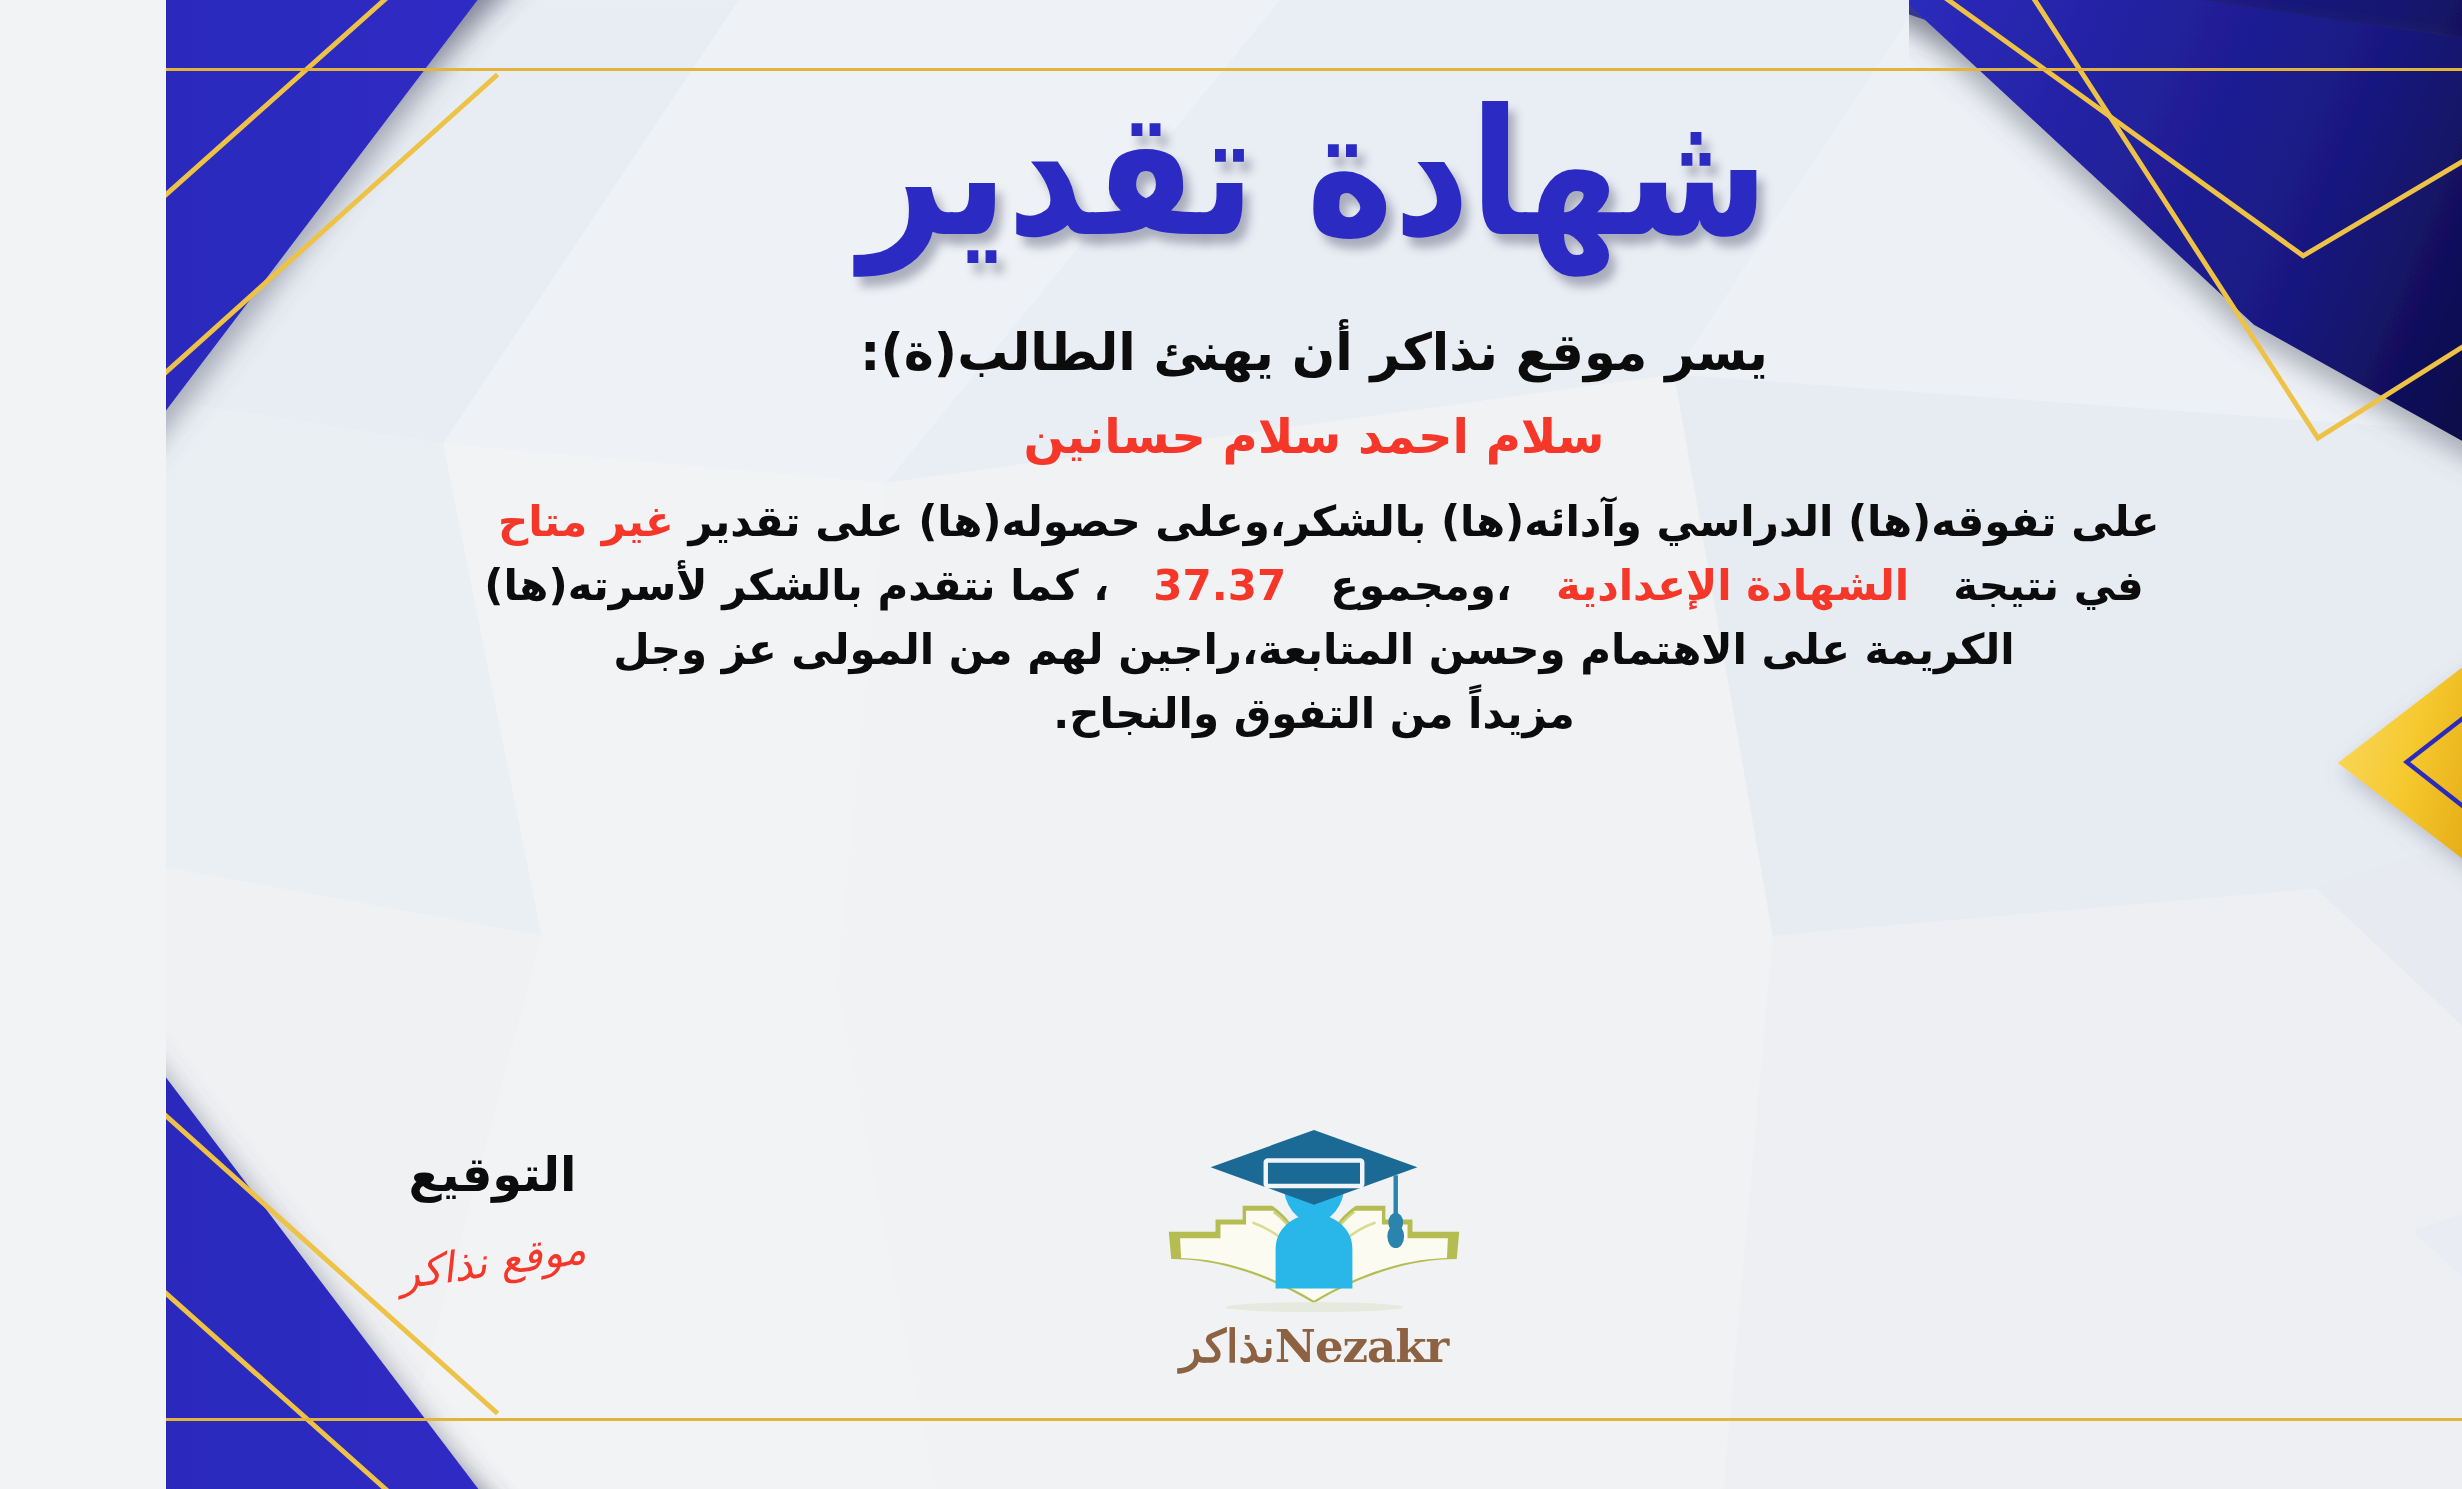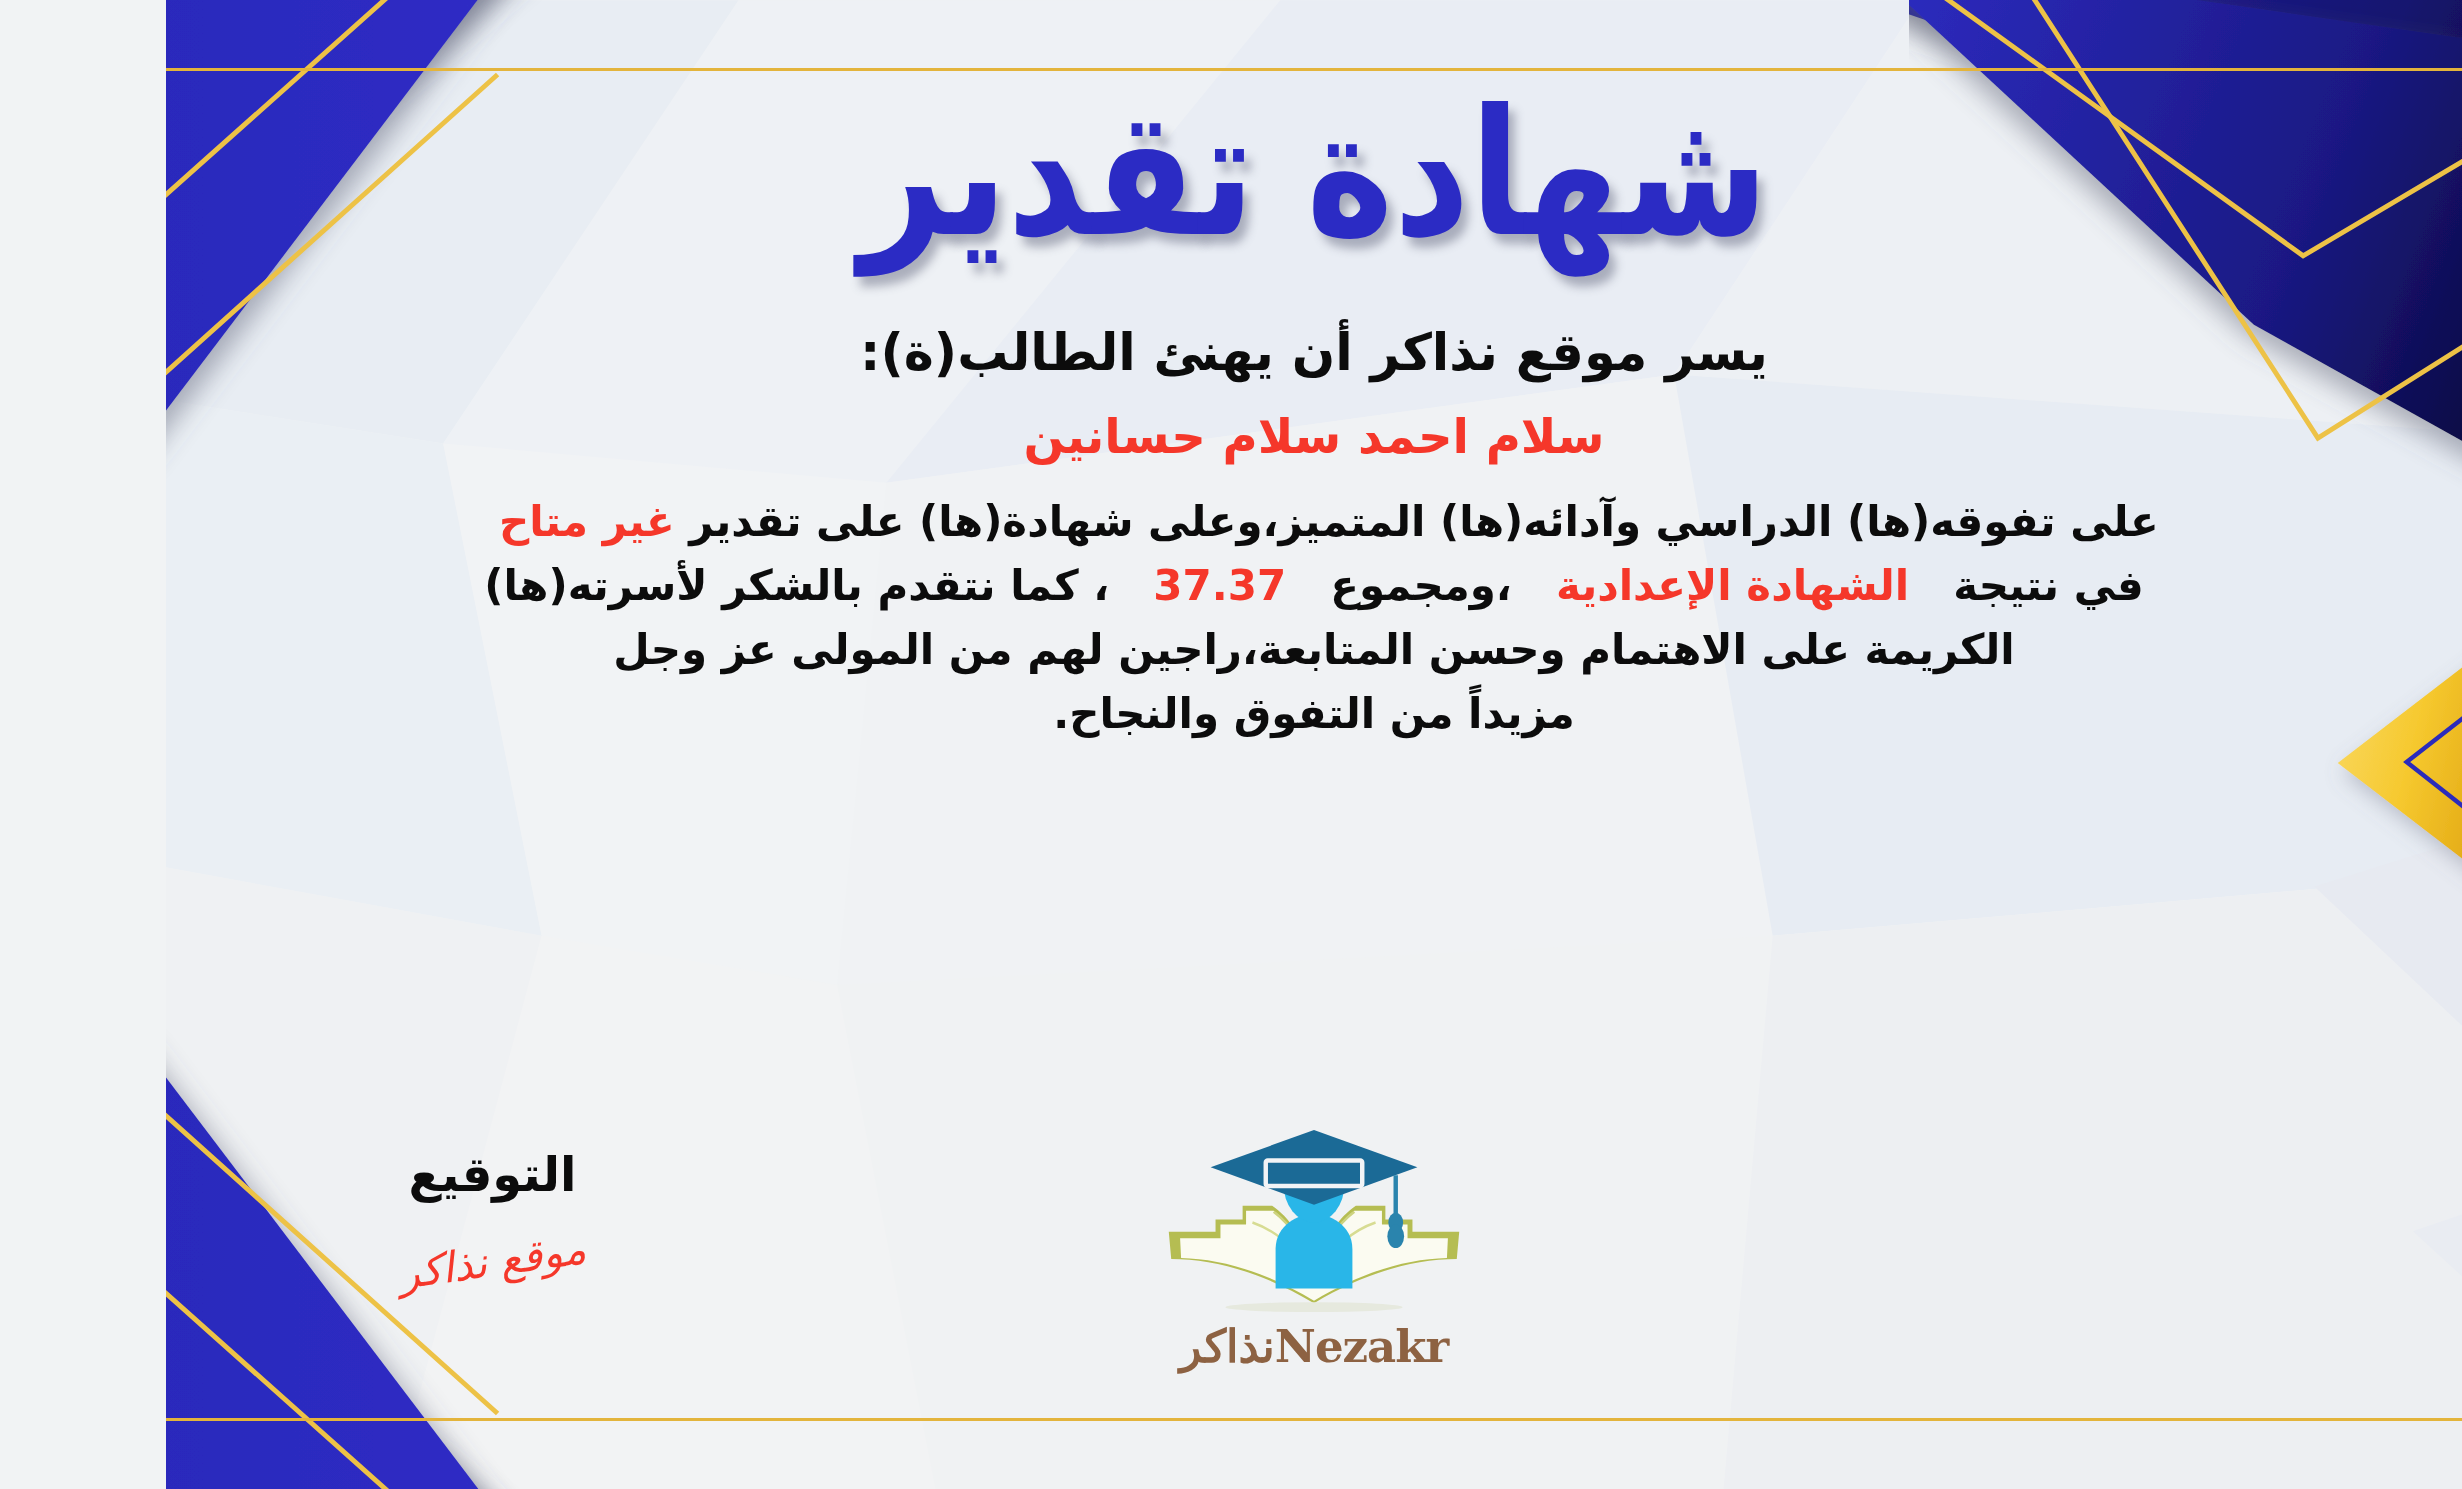--- a/index.html
+++ b/index.html
@@ -258,21 +258,21 @@
 
     <div class="title">شهادة تقدير</div>
 
     <div class="intro">يسر موقع نذاكر أن يهنئ الطالب(ة):</div>
 
     <div class="student-name">سلام احمد سلام حسانين</div>
 
     <div class="body-block">
 
       <div class="body-line">
-        <span>على تفوقه(ها) الدراسي وآدائه(ها) المتميز،وعلى شهادة(ها) على تقدير</span>
+        <span>على تفوقه(ها) الدراسي وآدائه(ها) بالشكر،وعلى حصوله(ها) على تقدير</span>
         <span class="hl sp-r">غير متاح</span>
       </div>
 
       <div class="body-line">
         <span>في نتيجة</span>
         <span class="hl sp-l sp-r">الشهادة الإعدادية</span>
         <span>،ومجموع</span>
         <span class="hl sp-l sp-r">37.37</span>
         <span>، كما نتقدم بالشكر لأسرته(ها)</span>
       </div>

